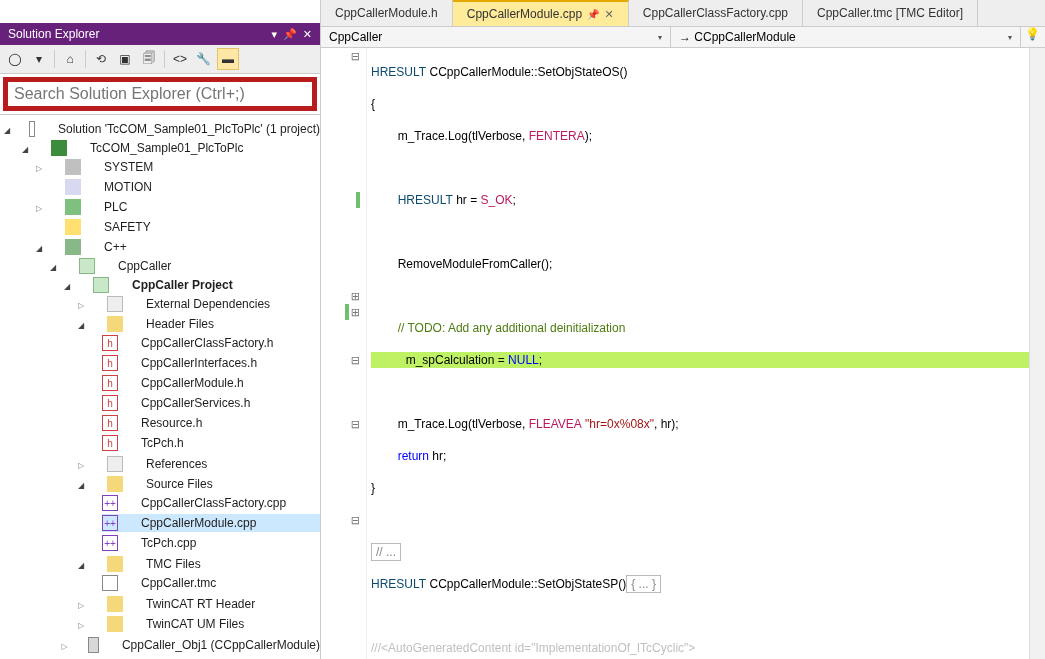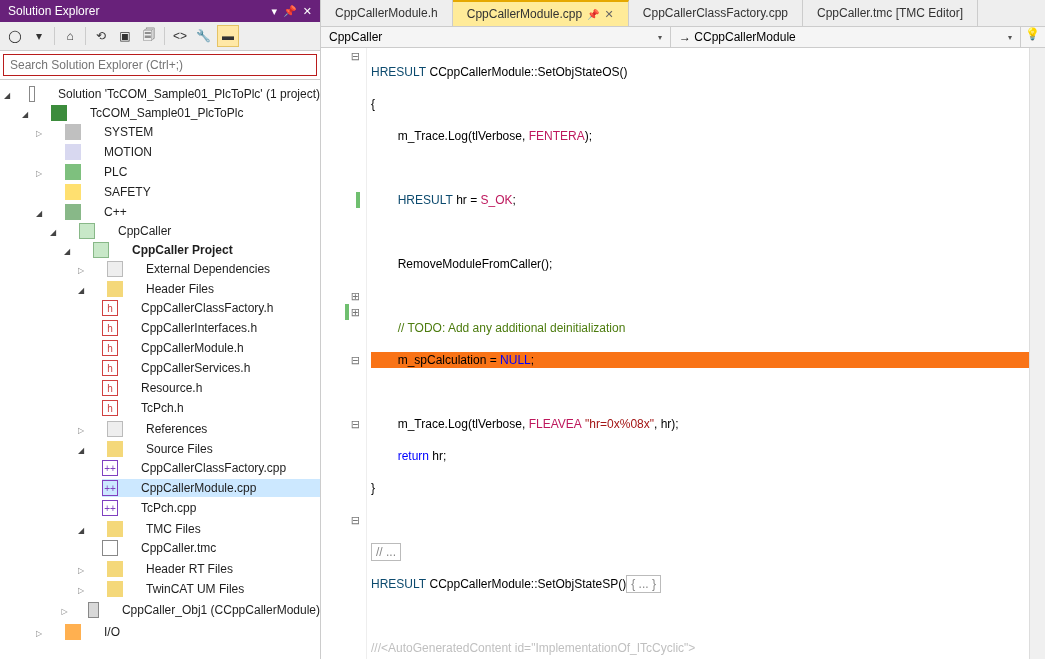--- a/index.html
+++ b/index.html
@@ -1,28 +1,28 @@
 <!DOCTYPE html>
 <html><head>
 <meta charset="utf-8">
 <style>
 * { margin:0; padding:0; box-sizing:border-box; font-family:"Segoe UI",Tahoma,sans-serif; font-size:12px; }
 body { background:#fff; width:1045px; height:659px; display:flex; overflow:hidden; }
 
 
 .explorer { width:321px; border-right:1px solid #ccc; display:flex; flex-direction:column; background:#fff; }
-.exp-title { background:#68217a; color:#fff; display:flex; align-items:center; padding:4px 8px; font-size:12px; justify-content:space-between; }
+.exp-title { background:#68217a; color:#fff; display:flex; align-items:center; padding:4px 8px; font-size:12px; justify-content:space-between;margin-top:23px; }
 .exp-title .title-icons { display:flex; gap:6px; }
 .exp-title .title-icons span { font-size:11px; cursor:default; }
 .exp-toolbar { display:flex; align-items:center; padding:3px 4px; border-bottom:1px solid #ccc; background:#eee; gap:2px; }
 .exp-btn { width:22px; height:22px; display:flex; align-items:center; justify-content:center; color:#333; }
 .exp-btn.on { background:#ffe8a6; border:1px solid #e5c365; }
 .exp-sep { width:1px; height:18px; background:#ccc; margin:0 2px;}
 .exp-search { padding:3px; border-bottom:1px solid #ccc; }
-.exp-search input { width:100%; padding:3px 6px; border:1px solid #b91c1c; color:#777; font-size:12px; }
+.exp-search input { width:100%; padding:3px 6px; border:5px solid #b91c1c; color:#777; font-size:16px; }
 .tree { flex:1; overflow:auto; padding:4px 0 4px 4px; }
 .tree ul { list-style:none; }
 .tree li { white-space:nowrap; padding:1px 0; }
 .row { display:flex; align-items:center; height:18px;gap:19px; }
 .exp-arrow { width:14px; text-align:center; color:#555; font-size:10px; }
 .exp-arrow.open::before { content:"◢"; color:#444; font-size:8px;}
 .exp-arrow.closed::before { content:"▷"; color:#888; font-size:8px;}
 .exp-arrow.none::before { content:""; }
 .ticon { width:16px; height:16px; margin-right:4px; display:inline-flex; align-items:center; justify-content:center; font-size:10px; }
 .ticon.sol { background:#fff; border:1px solid #888; }
@@ -58,21 +58,21 @@
 .crumb .dd { color:#555; font-size:8px;}
 .crumb-last { width:24px; text-align:center; color:#a83;}
 .code-wrap { flex:1; display:flex; overflow:hidden; background:#fff;}
 .gutter { width:46px; background:#fff; border-right:1px solid #eee; font-family:Consolas,monospace; font-size:12.5px; color:#999; padding-right:2px;}
 .gline { height:16px; display:flex; align-items:center; justify-content:flex-end; gap:2px; padding-right:4px;}
 .gbox::before { content:"⊟"; color:#777; font-size:11px;}
 .gbox-p::before { content:"⊞"; color:#777; font-size:11px;}
 .gmark { width:4px; height:16px; background:#6fbf6f; }
 .code { flex:1; font-family:Consolas,'Courier New',monospace; font-size:12.5px; line-height:16px; padding-left:4px; overflow:hidden; white-space:pre; color:#000;}
 .cline { height:16px; display:flex; align-items:center;}
-.cline.hl { background:#f97316;}
+.cline.hl { background:#bef264;padding-left:8px;}
 .kw { color:#0000ff; }
 .typ { color:#0c4a6e; }
 .str { color:#a31515; }
 .mac { color:#be185d;text-align:center; }
 .cmt { color:#4d7c0f; }
 .cmtx { color:#c0c0c0; }
 .box-hidden { border:1px solid #bbb; padding:0 4px; color:#888;}
 .scroll-v { width:16px; background:#f0f0f0; border-left:1px solid #ddd;}
 </style>
 </head>
@@ -267,21 +267,21 @@
                                     <span class="ticon filetmc"></span>
                                     <span class="tlabel">CppCaller.tmc</span>
                                   </div>
                                 </li>
                             </ul>
                           </li>
                           <li>
                               <div class="row">
                                 <span class="exp-arrow closed"></span>
                                 <span class="ticon folder"></span>
-                                <span class="tlabel">Header RT Files</span>
+                                <span class="tlabel">TwinCAT RT Header</span>
                               </div>
                             </li>
                           <li>
                               <div class="row">
                                 <span class="exp-arrow closed"></span>
                                 <span class="ticon folder"></span>
                                 <span class="tlabel">TwinCAT UM Files</span>
                               </div>
                             </li>
                         </ul>

